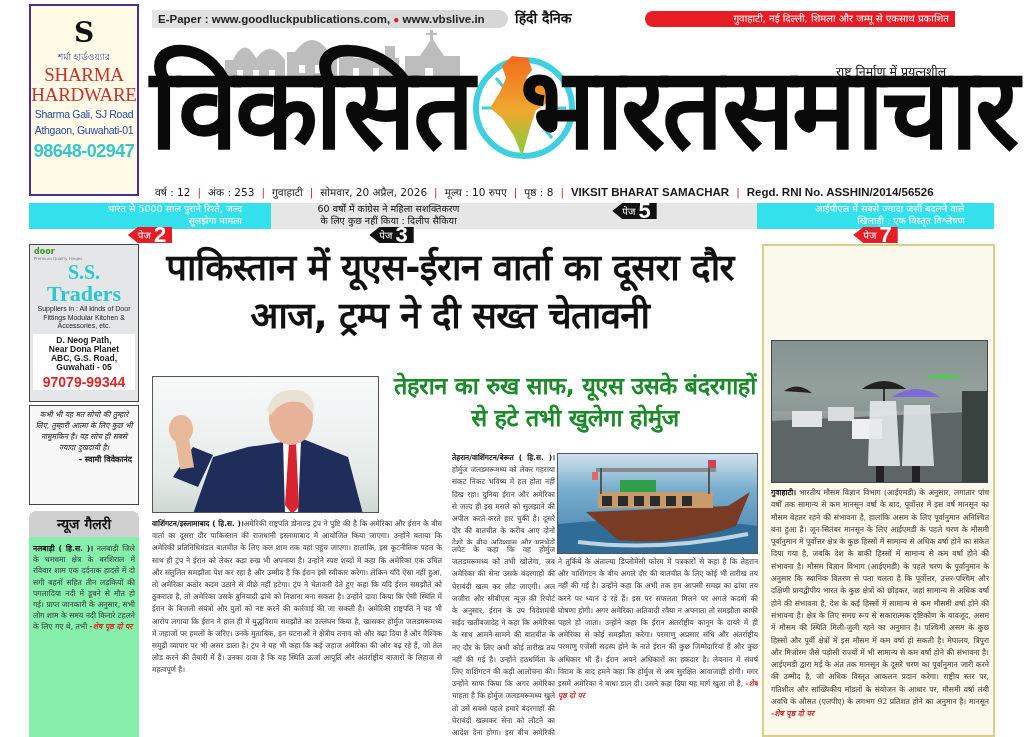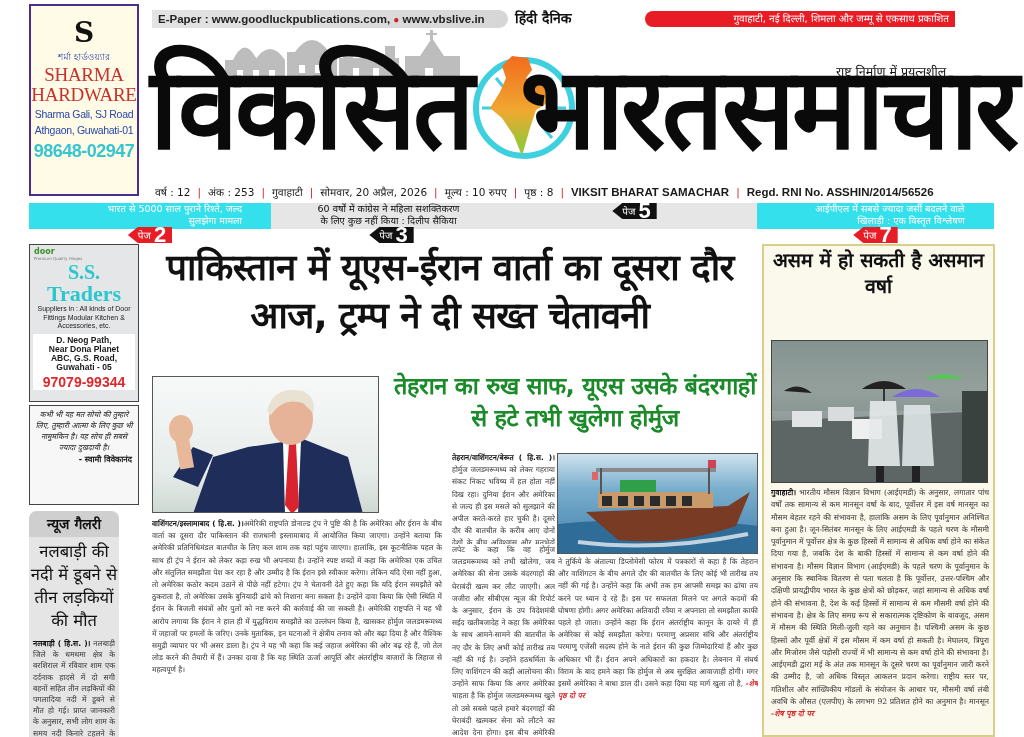--- a/index.html
+++ b/index.html
@@ -90,22 +90,22 @@
   }
   .suprabhat .head {
     height: 28px; background: linear-gradient(180deg, #dff5fb 0%, #bfeaf6 100%);
     font-size: 17px; font-weight: bold; color: #111; line-height: 32px; position: relative;
   }
   .suprabhat .sun { position: absolute; left: 46px; top: 0px; width: 18px; height: 9px; background: #f5c21a; border-radius: 18px 18px 0 0; }
   .suprabhat .quote { font-family: "DejaVu Serif", serif; font-style: italic; font-size: 7.5px; line-height: 11px; color: #222; padding: 3px 4px 0; }
   .suprabhat .author { font-size: 8px; font-weight: bold; text-align: right; padding-right: 6px; color: #111; }
 
   .gallery {
-    position: absolute; left: 29px; top: 511px; width: 90px; height: 226px;
-    background: #e5e5e5; border-radius: 8px 8px 0 0;
+    position: absolute; left: 29px; top: 511px; width: 110px; height: 226px;
+    background: #86efac; border-radius: 8px 8px 0 0;
   }
   .gallery .ghead { height: 26px; background: #cfcfcf; border-radius: 8px 8px 0 0; text-align: center; font-size: 14px; font-weight: bold; line-height: 26px; color: #111; }
   .gallery .gtitle { text-align: center; font-size: 16.5px; line-height: 23px; color: #111; margin-top: 3px; }
   .gallery .gbody { font-size: 7.6px; line-height: 11.2px; color: #333; padding: 6px 4px 0; text-align: justify; }
   .gallery .gbody b { color: #111; }
   .cont { color: #d92b2b; font-style: italic; font-weight: bold; }
 
   
   .main-headline {
     position: absolute; left: 150px; top: 244px; width: 600px; text-align: center;
@@ -285,21 +285,20 @@
   <div class="phone">97079-99344</div>
 </div>
 
 <div class="suprabhat">
   <div class="quote">कभी भी यह मत सोचो की तुम्हारे लिए, तुम्हारी आत्मा के लिए कुछ भी नामुमकिन है। यह सोच ही सबसे ज्यादा दुखदायी है।</div>
   <div class="author">- स्वामी विवेकानंद</div>
 </div>
 
 <div class="gallery">
   <div class="ghead">न्यूज गैलरी</div>
-  <div class="gtitle">नलबाड़ी की नदी में डूबने से तीन लड़कियों की मौत</div>
   <div class="gbody"><b>नलबाड़ी ( हि.स. )।</b> <span>नलबाड़ी जिले के धमधमा क्षेत्र के बरशिराल में रविवार शाम एक दर्दनाक हादसे में दो सगी बहनों सहित तीन लड़कियों की पगलादिया नदी में डूबने से मौत हो गई। प्राप्त जानकारी के अनुसार, सभी लोग शाम के समय नदी किनारे टहलने के लिए गए थे, तभी</span> <span class="cont">-शेष पृष्ठ दो पर</span></div>
 </div>
 
 <div class="main-headline">पाकिस्तान में यूएस-ईरान वार्ता का दूसरा दौर आज, ट्रम्प ने दी सख्त चेतावनी</div>
 
 <div class="photo-trump">
   <svg width="227" height="137" viewBox="0 0 227 137">
     <path d="M40 137 L60 80 L95 70 L150 62 L195 80 L210 137 Z" fill="#1f2d5a"></path>
     <path d="M20 100 L40 70 L60 78 L45 110 Z" fill="#1f2d5a"></path>
     <ellipse cx="28" cy="52" rx="12" ry="14" fill="#e8b89a"></ellipse>
@@ -336,21 +335,20 @@
       <rect x="150" y="6" width="8" height="8" fill="#c45"></rect>
     <path d="M20 88 Q100 98 190 80" stroke="#ffffff" stroke-width="4" fill="none" opacity="0.7"></path>
   </svg>
 </div>
 
 <div class="article-text col-b-bot"><span>लपेट के कहा कि वह होर्मुज जलडमरूमध्य को तभी खोलेगा, जब अमेरिका की सेना उसके बंदरगाहों की घेराबंदी खत्म कर लौट जाएगी। अल जजीरा और सीबीएस न्यूज की रिपोर्ट के अनुसार, ईरान के उप विदेशमंत्री सईद खतीबजादेह ने कहा कि अमेरिका के साथ आमने-सामने की बातचीत के नए दौर के लिए अभी कोई तारीख तय नहीं की गई है। उन्होंने हठधर्मिता के लिए वाशिंगटन की कड़ी आलोचना की। उन्होंने साफ किया कि अगर अमेरिका चाहता है कि होर्मुज जलडमरूमध्य खुले तो उसे सबसे पहले हमारे बंदरगाहों की घेराबंदी खत्मकर सेना को लौटने का आदेश देना होगा। इस बीच अमेरिकी राष्ट्रपति डोनाल्ड ट्रंप ने कहा कि जब तक समझौता नहीं होगा, तब तक ईरानी बंदरगाहों पर नौसैनिक घेराबंदी जारी रहेगी। उन्होंने कहा कि वाशिंगटन तेहरान के किसी भी तरह के दबाव में नहीं आएगा। खतीबजादेह</span></div>
 
 <div class="article-text col-c"><span>ने तुर्किये के अंताल्या डिप्लोमेसी फोरम में पत्रकारों से कहा है कि तेहरान और वाशिंगटन के बीच अगले दौर की बातचीत के लिए कोई भी तारीख तय नहीं की गई है। उन्होंने कहा कि अभी तक हम आपसी समझ का ढांचा तय करने पर ध्यान दे रहे हैं। इस पर सफलता मिलने पर अगले कदमों की घोषणा होगी। अगर अमेरिका अतिवादी रवैया न अपनाता तो समझौता काफी पहले हो जाता। उन्होंने कहा कि ईरान अंतर्राष्ट्रीय कानून के दायरे में ही अमेरिका से कोई समझौता करेगा। परमाणु अप्रसार संधि और अंतर्राष्ट्रीय परमाणु एजेंसी सदस्य होने के नाते ईरान की कुछ जिम्मेदारियां हैं और कुछ अधिकार भी हैं। ईरान अपने अधिकारों का हकदार है। लेबनान में संघर्ष विराम के बाद हमने कहा कि होर्मुज से अब सुरक्षित आवाजाही होगी। मगर इसमें अमेरिका ने बाधा डाल दी। उसने कहा दिया यह मार्ग खुला तो है,</span> <span class="cont">-शेष पृष्ठ दो पर</span></div>
 
 <div class="weather-box">
-  <div class="whead">असम में हो सकती है असमान वर्षा</div>
   <div class="photo-rain">
     <svg width="217" height="143" viewBox="0 0 217 143">
       <path d="M0 80 L217 70 L217 143 L0 143 Z" fill="#5d6664"></path>
       <rect x="0" y="0" width="217" height="70" fill="#7f8d89" opacity="0.5"></rect>
       <rect x="20" y="70" width="30" height="16" fill="#e0e4e4"></rect>
         <rect x="56" y="66" width="26" height="14" fill="#d8dcdc"></rect>
       <rect x="80" y="78" width="30" height="20" fill="#eef0f0"></rect>
       <path d="M90 48 Q112 32 134 48 Z" fill="#222"></path>
         <rect x="111" y="48" width="2" height="14" fill="#333"></rect>
       <path d="M120 56 Q145 40 168 56 Z" fill="#7b6ad8"></path>

